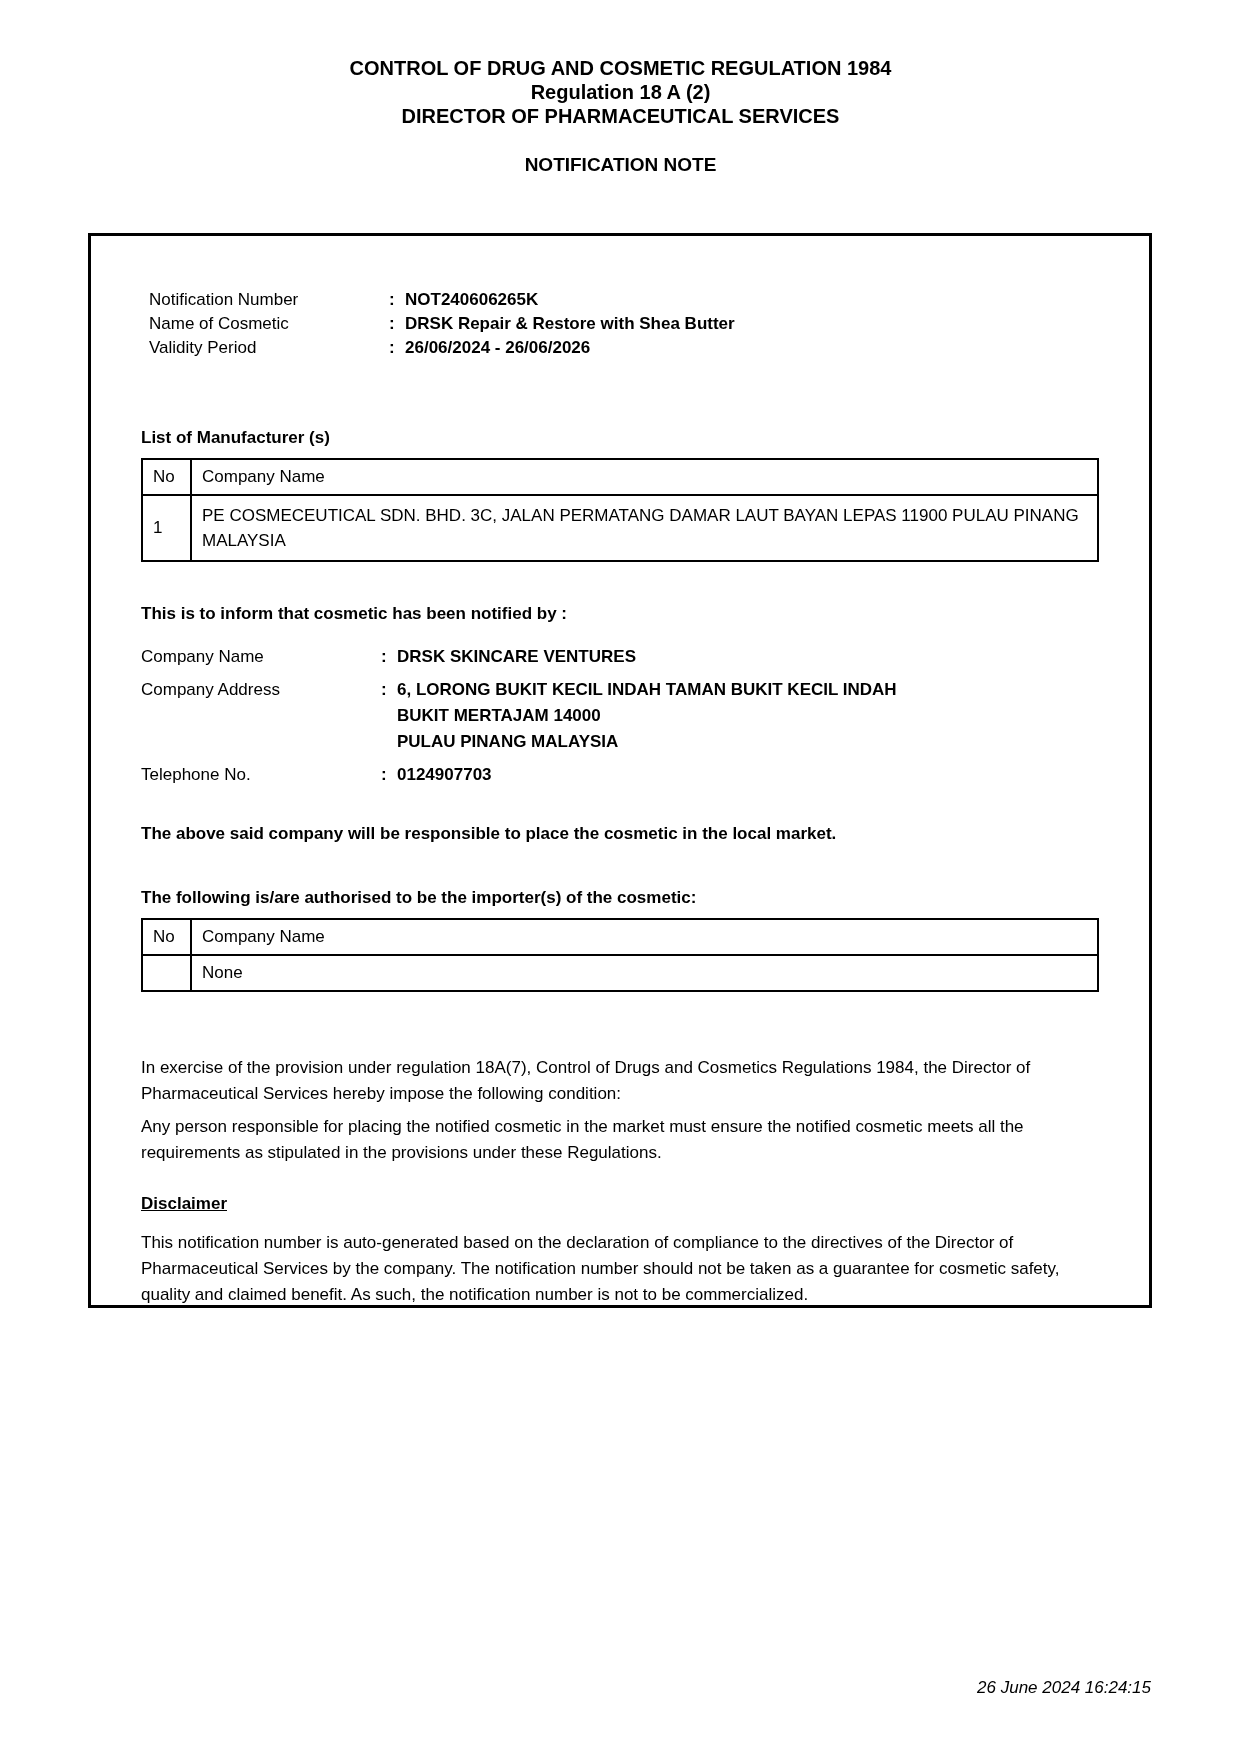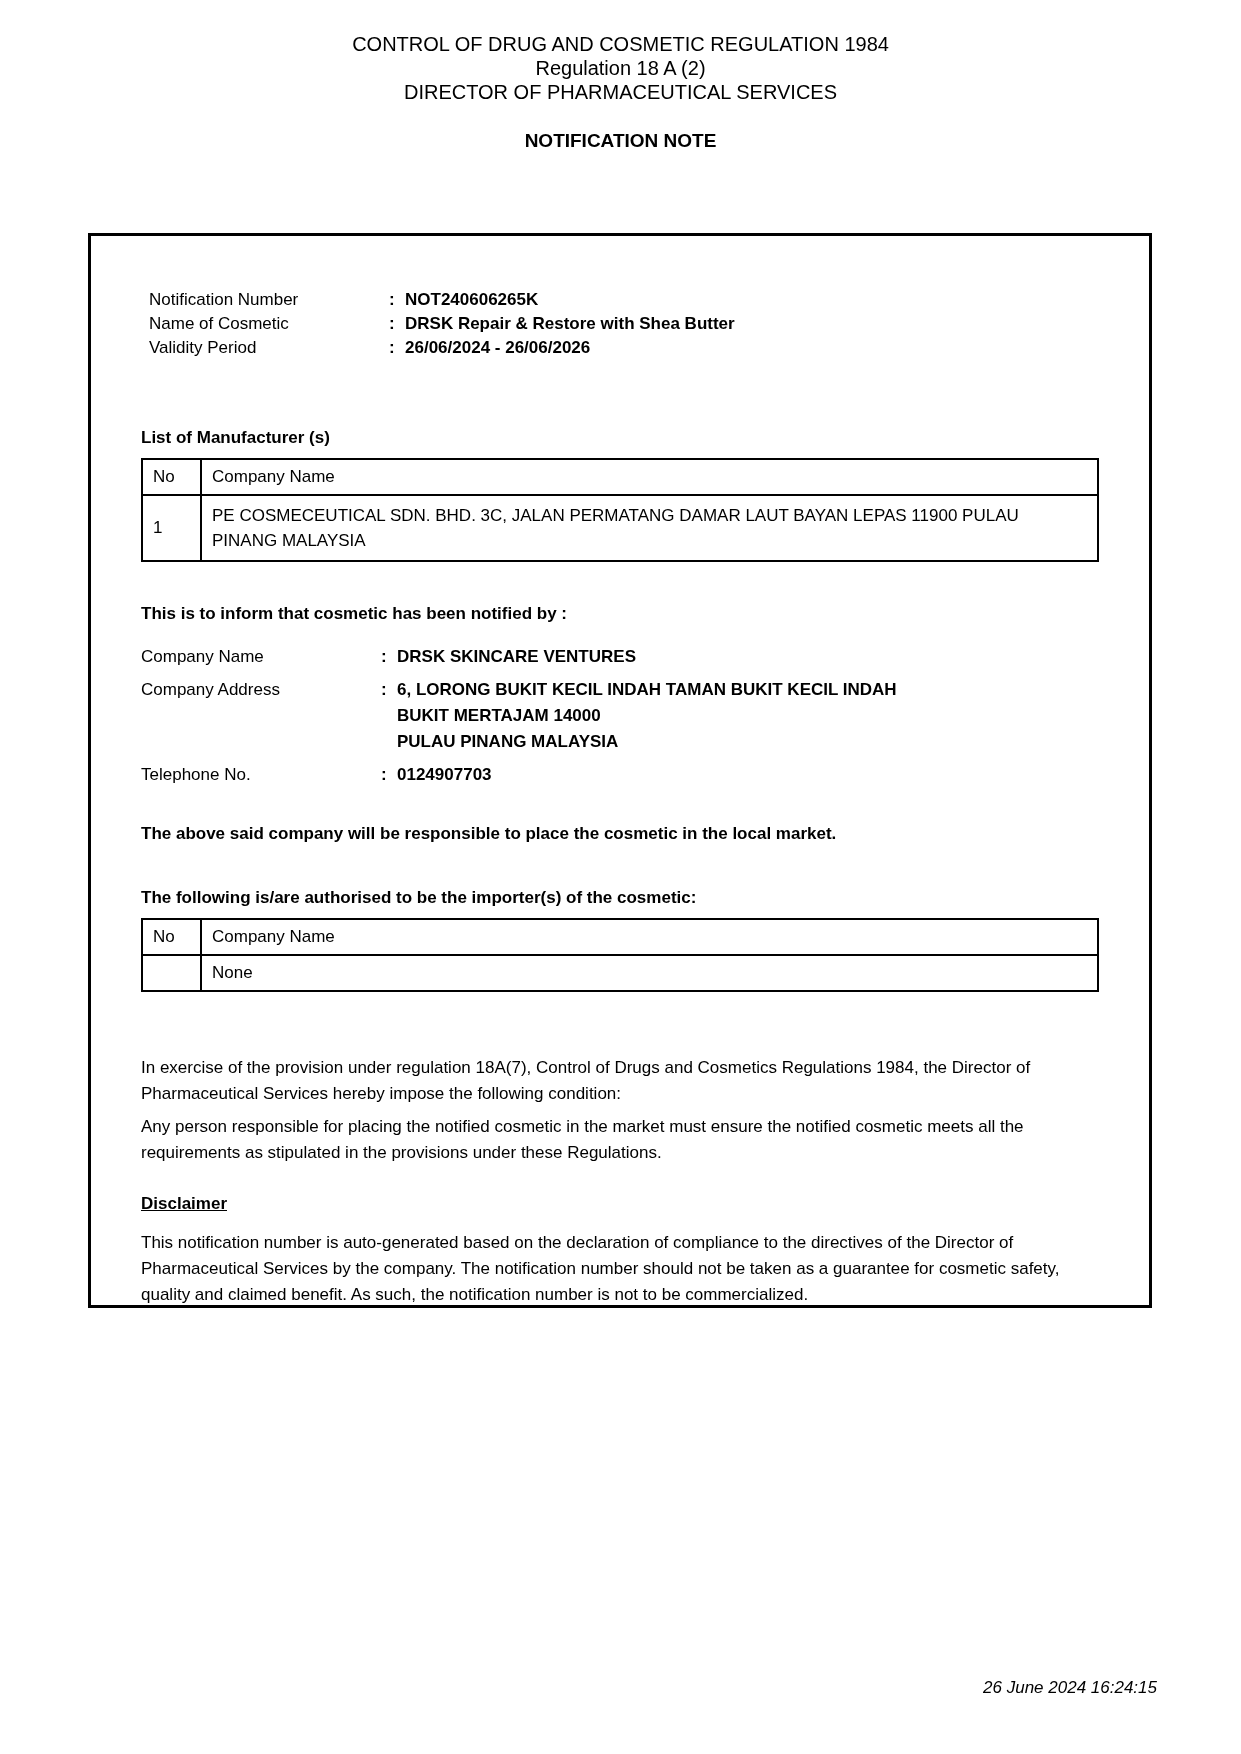--- a/index.html
+++ b/index.html
@@ -8,23 +8,23 @@
     position: relative;
     width: 1241px;
     height: 1754px;
     background: #ffffff;
     color: #000000;
     font-family: "Liberation Sans", sans-serif;
     font-size: 17px;
     overflow: hidden;
   }
   .doc-header {
-    padding-top: 32px;
+    padding-top: 56px;
     text-align: center;
-    font-weight: normal;
+    font-weight: bold;
     font-size: 20px;
     line-height: 24px;
   }
   .doc-title {
     text-align: center;
     font-weight: bold;
     font-size: 19px;
     margin-top: 26px;
   }
   .main-box {
@@ -51,21 +51,21 @@
     border-collapse: collapse;
     margin-top: 10px;
   }
   .doc-table th, .doc-table td {
     border: 2px solid #000000;
     font-weight: normal;
     text-align: left;
     padding: 7px 10px;
     font-size: 17px;
   }
-  .no-col { width: 59px; text-align: center; }
+  .no-col { width: 49px; text-align: center; }
   .manuf-cell { line-height: 25px; }
   .none-cell { font-weight: bold; padding-top: 9px; padding-bottom: 9px; }
   .inform-heading { font-weight: bold; margin-top: 42px; }
   .nb-block .field-row { line-height: 26px; }
   .nb-row-first { margin-top: 20px; }
   .nb-row { margin-top: 7px; }
   .statement { font-weight: bold; }
   .statement-responsibility { margin-top: 36px; }
   .statement-importers { margin-top: 44px; }
   .para { line-height: 26px; }
@@ -73,21 +73,21 @@
   .para-2 { margin-top: 7px; }
   .disclaimer-heading {
     font-weight: bold;
     text-decoration: underline;
     margin-top: 28px;
   }
   .disclaimer-body { margin-top: 16px; }
   .footer-timestamp {
     position: absolute;
     top: 1678px;
-    right: 84px;
+    right: 90px;
     font-style: italic;
     font-size: 17px;
   }
 </style>
 </head>
 <body>
 
 <div class="page">
 
   <div class="doc-header">

